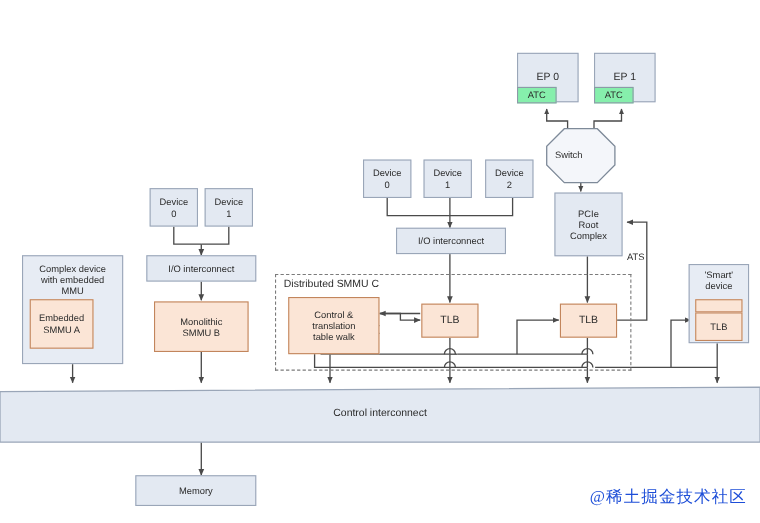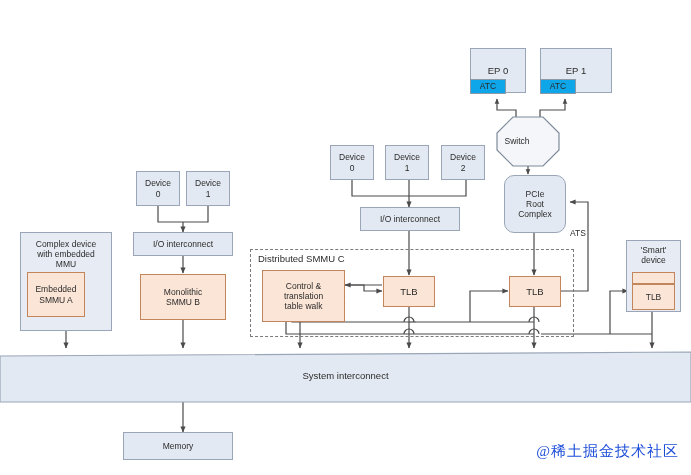--- a/index.html
+++ b/index.html
@@ -5,21 +5,21 @@
   html,body{margin:0;padding:0;background:#ffffff;}
   body{width:691px;height:475px;position:relative;overflow:hidden;
        font-family:"Liberation Sans","DejaVu Sans",sans-serif;color:#2b2b2b;}
   #stage{position:absolute;left:0;top:0;width:691px;height:475px;}
   svg#wires{position:absolute;left:0;top:0;width:691px;height:475px;}
 
   .node{position:absolute;box-sizing:border-box;display:flex;align-items:center;
         justify-content:center;text-align:center;line-height:1.18;}
   .blue{background:#e3e9f2;border:1px solid #9aa6b8;}
   .peach{background:#fbe5d6;border:1px solid #c2855c;}
-  .white{background:#0ea5e9;border:1px solid #8e99a8;}
+  .white{background:#86efac;border:1px solid #8e99a8;}
   .grp{background:#e7ecf4;border:1px solid #9aa6b8;}
 
   .dashed{position:absolute;box-sizing:border-box;border:1.4px dashed #7b7b7b;background:transparent;}
   .dashlabel{position:absolute;font-size:9.5px;color:#2b2b2b;}
   .t8{font-size:8.5px;}
   .t9{font-size:9.5px;}
 
   #sysbar{position:absolute;left:0;top:352px;width:691px;height:50px;}
   #sysbar .lbl{position:absolute;width:100%;top:18px;text-align:center;font-size:9.5px;}
 
@@ -111,32 +111,32 @@
     <polygon points="513,117 543,117 559,133 559,150 543,166 513,166 497,150 497,133" fill="#f4f6fa" stroke="#7e8a99" stroke-width="1.2"></polygon>
   </svg>
 
   <div class="node blue t9" style="left:470px;top:48px;width:56px;height:45px;">
     <span>EP 0</span>
   </div>
   <div class="node white t8" style="left:470px;top:79px;width:36px;height:15px;">
     <span>ATC</span>
   </div>
 
-  <div class="node blue t9" style="left:540px;top:48px;width:72px;height:45px;">
+  <div class="node blue t9" style="left:540px;top:48px;width:56px;height:45px;">
     <span>EP 1</span>
   </div>
   <div class="node white t8" style="left:540px;top:79px;width:36px;height:15px;">
     <span>ATC</span>
   </div>
 
   <div class="node t8" style="left:497px;top:117px;width:40px;height:49px;background:transparent;border:none;">
     <span>Switch</span>
   </div>
 
-  <div class="node blue t8" style="left:504px;top:175px;width:62px;height:58px;flex-direction:column;border-radius:10px;">
+  <div class="node blue t8" style="left:504px;top:175px;width:62px;height:58px;flex-direction:column;">
     <span>PCIe</span>
     <span>Root</span>
     <span>Complex</span>
   </div>
   <div class="dashlabel t8" style="left:570px;top:228px;">ATS</div>
 
   <div class="node blue t8" style="left:330px;top:145px;width:44px;height:35px;flex-direction:column;">
     <span>Device</span>
     <span>0</span>
   </div>
@@ -199,21 +199,21 @@
               justify-content:flex-start;padding-top:4px;">
     <span>'Smart'</span>
     <span>device</span>
   </div>
   <div class="node peach" style="left:632px;top:272px;width:43px;height:12px;"></div>
   <div class="node peach t8" style="left:632px;top:284px;width:43px;height:26px;">
     <span>TLB</span>
   </div>
 
   <div id="sysbar">
-    <div class="lbl">System interconnect</div>
+    <div class="lbl">Control interconnect</div>
   </div>
 
   <div class="node blue t8" style="left:123px;top:432px;width:110px;height:28px;">
     <span>Memory</span>
   </div>
 
   <div class="watermark">@稀土掘金技术社区</div>
 
 </div>
 

